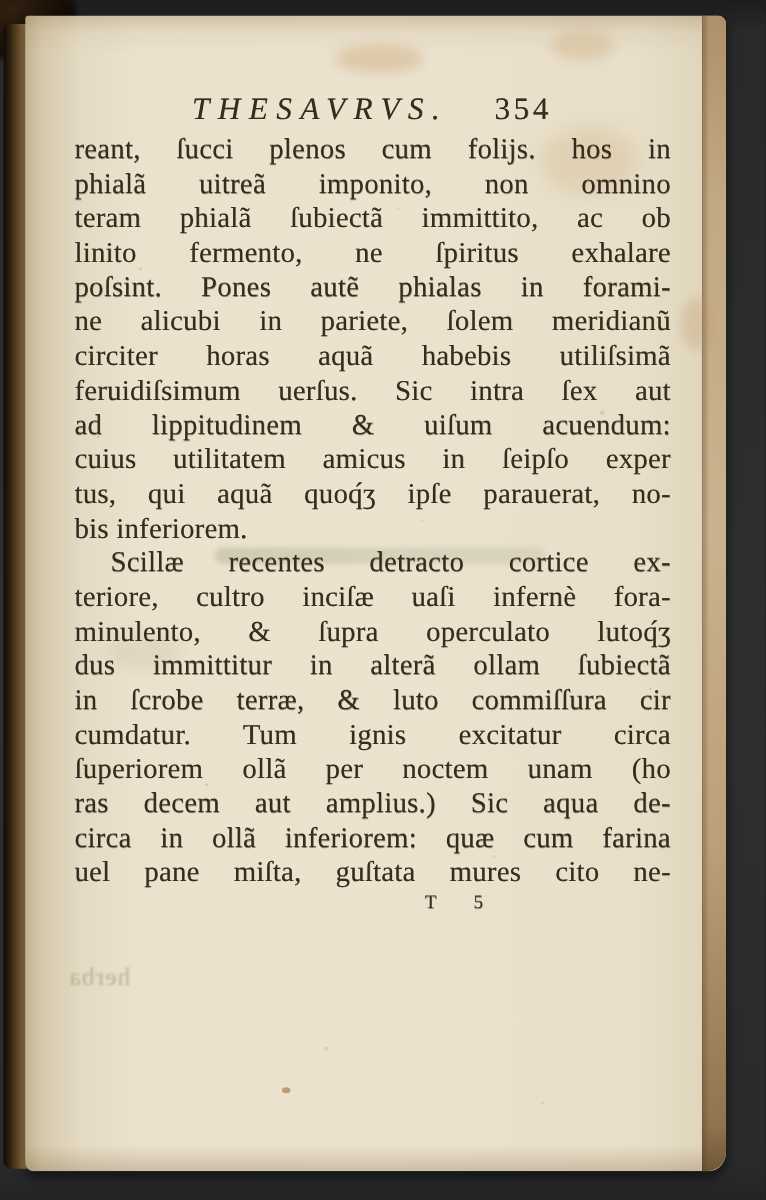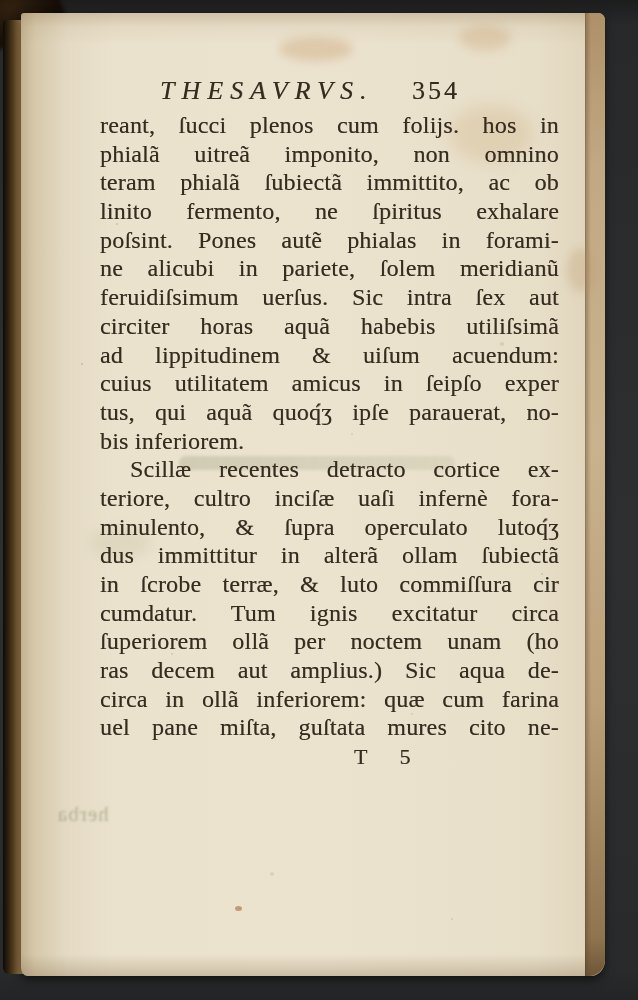--- a/index.html
+++ b/index.html
@@ -70,24 +70,24 @@
     position:absolute; left:98px; top:0;
     font-style:italic; letter-spacing:7px;
     text-shadow:.3px .3px .4px rgba(54,43,31,.55);
   }
   .page-number {
     position:absolute; left:350px; top:0; letter-spacing:3px;
     text-shadow:.3px .3px .4px rgba(54,43,31,.55);
   }
   .lines { font-size:24px; line-height:28.7px; letter-spacing:.2px;
            text-shadow:.3px .3px .4px rgba(54,43,31,.5); }
-  .text-line { height:28.7px; overflow:hidden; text-align:justify; text-align-last:justify;margin-left:38px; }
+  .text-line { height:28.7px; overflow:hidden; text-align:justify; text-align-last:justify; }
   .text-line.indent { padding-left:30px; }
   .text-line.no-justify { text-align-last:left; }
-  .signature { margin-top:2px; padding-left:292px; font-size:22px;
+  .signature { margin-top:2px; padding-left:292px; font-size:16px;
                text-shadow:.3px .3px .4px rgba(54,43,31,.5); }
   .signature .sig-num { margin-left:27px; }
 </style>
 </head>
 <body>
 
 <div class="scene">
   <div class="corner-blob"></div>
   <div class="gutter"></div>
 
@@ -110,22 +110,22 @@
         <span class="page-number">354</span>
       </div>
 
       <div class="lines">
           <div class="text-line">reant, ſucci plenos cum folijs. hos in</div>
           <div class="text-line">phialã uitreã imponito, non omnino</div>
           <div class="text-line">teram phialã ſubiectã immittito, ac ob</div>
           <div class="text-line">linito fermento, ne ſpiritus exhalare</div>
           <div class="text-line">poſsint. Pones autẽ phialas in forami-</div>
           <div class="text-line">ne alicubi in pariete, ſolem meridianũ</div>
+          <div class="text-line">circiter horas aquã habebis utiliſsimã</div>
           <div class="text-line">feruidiſsimum uerſus. Sic intra ſex aut</div>
-          <div class="text-line">circiter horas aquã habebis utiliſsimã</div>
           <div class="text-line">ad lippitudinem &amp; uiſum acuendum:</div>
           <div class="text-line">cuius utilitatem amicus in ſeipſo exper</div>
           <div class="text-line">tus, qui aquã quoq́ʒ ipſe parauerat, no-</div>
           <div class="text-line no-justify">bis inferiorem.</div>
           <div class="text-line indent">Scillæ recentes detracto cortice ex-</div>
           <div class="text-line">teriore, cultro inciſæ uaſi infernè fora-</div>
           <div class="text-line">minulento, &amp; ſupra operculato lutoq́ʒ</div>
           <div class="text-line">dus immittitur in alterã ollam ſubiectã</div>
           <div class="text-line">in ſcrobe terræ, &amp; luto commiſſura cir</div>
           <div class="text-line">cumdatur. Tum ignis excitatur circa</div>

